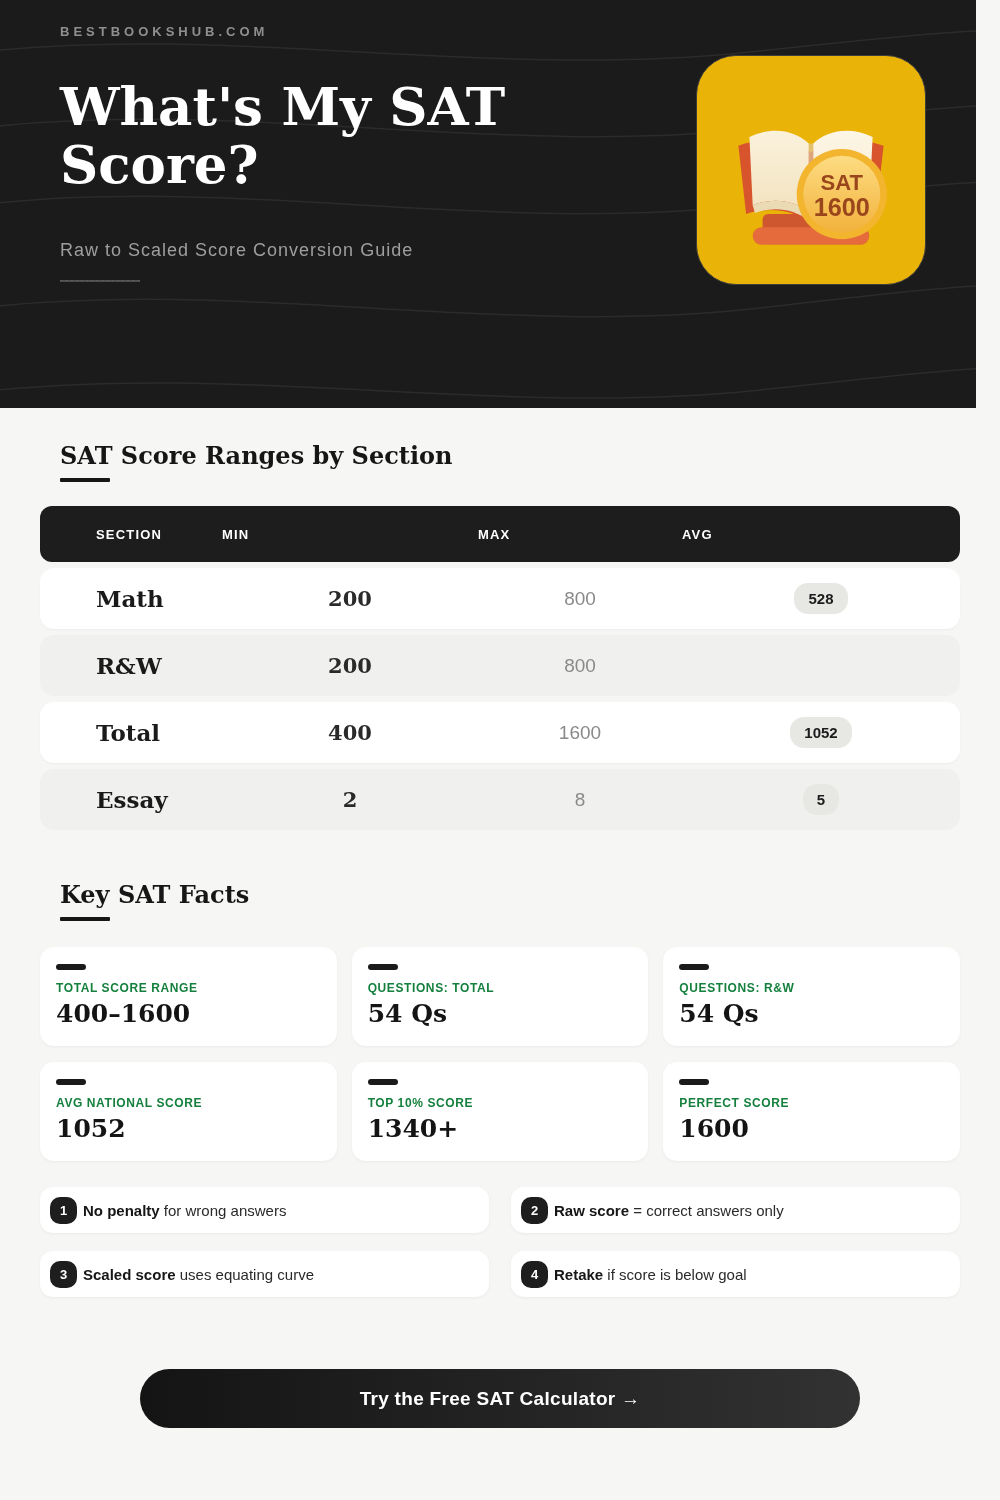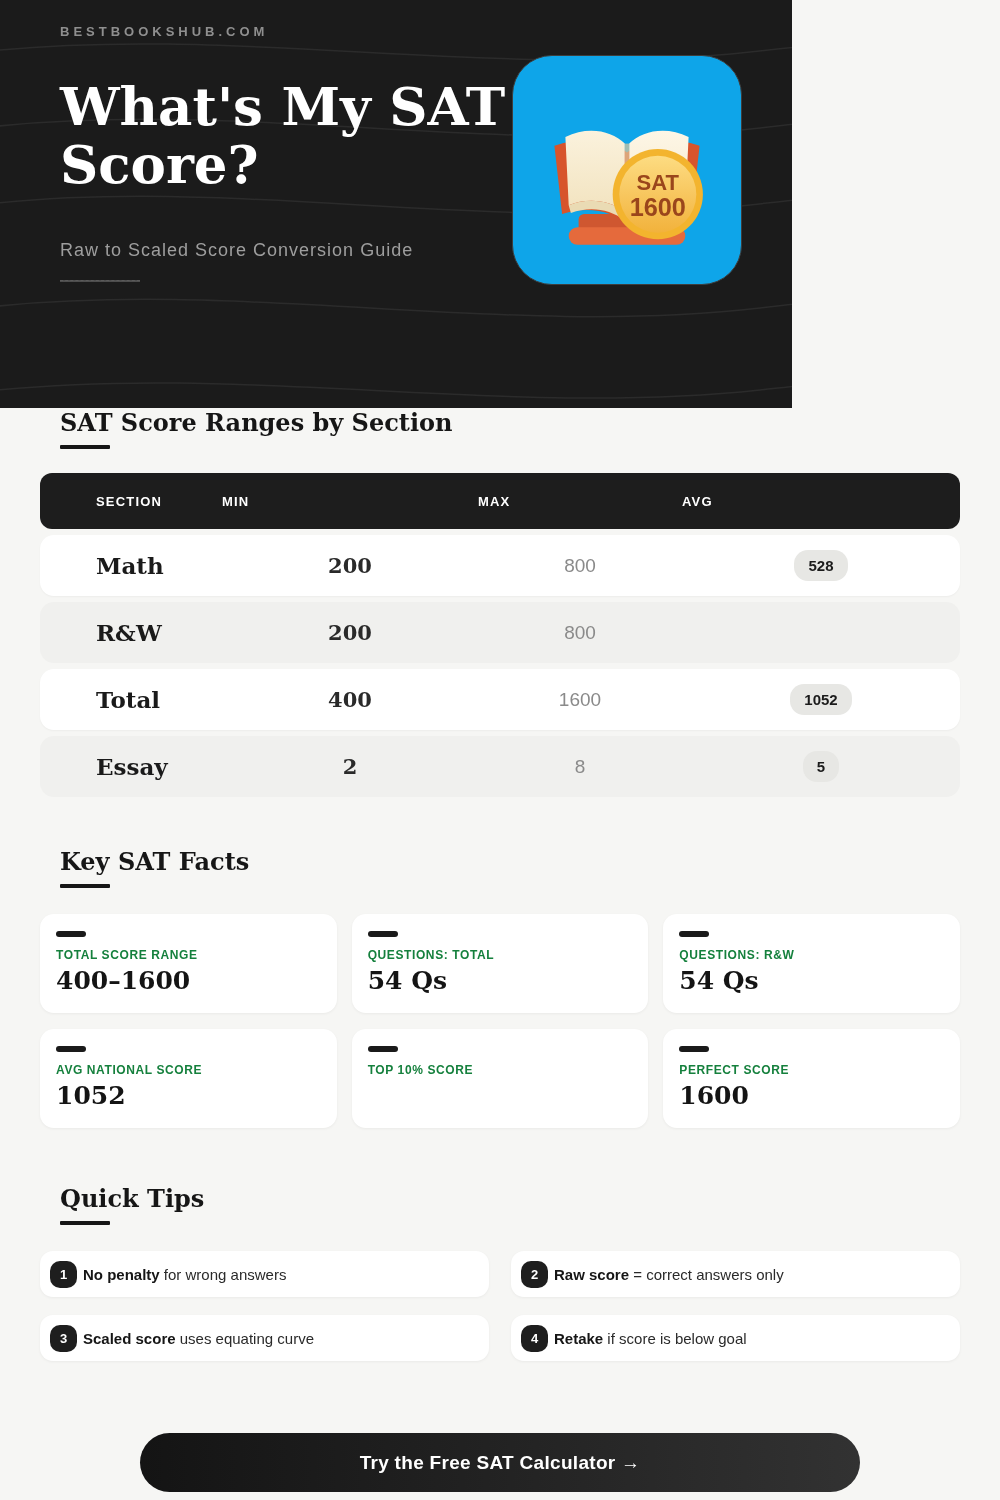--- a/index.html
+++ b/index.html
@@ -8,21 +8,21 @@
     font-family: "Liberation Sans", sans-serif;
     background: #f6f6f4;
     width: 1000px; height: 1500px;
     overflow: hidden;
     position: relative;
   }
 
   
   .hero {
     position: relative;
-    width: 792px; height: 408px;
+    width: 976px; height: 408px;
     background: #1b1b1b;
     overflow: hidden;
   }
   .hero-waves { position: absolute; inset: 0; }
   .hero-content { position: relative; padding: 24px 0 0 60px; }
   .brand {
     color: #8f8f8f; font-size: 13px; font-weight: bold;
     letter-spacing: 4px;
   }
   .hero-title {
@@ -39,39 +39,39 @@
   }
   .subtitle-rule {
     margin-top: 19px;
     width: 80px; height: 2px; background: #4d4d4d;
     border-top: 1px dashed #5a5a5a;
   }
   .icon-card {
     position: absolute;
     top: 55px; right: 50px;
     width: 230px; height: 230px;
-    background: #0ea5e9;
+    background: #eab308;
     border: 1.5px solid #3d3d3d;
     border-radius: 40px;
     display: flex; align-items: center; justify-content: center;
   }
 
   
   main { padding: 0 40px; }
   .sec-heading {
     font-family: "DejaVu Serif", serif;
     font-weight: bold; font-size: 24px; color: #161616;
     margin-left: 20px;
   }
   .sec-heading::after {
     content: ""; display: block;
     width: 50px; height: 4px; background: #161616;
     margin-top: 8px; border-radius: 1px;
   }
-  .pt-32 { }
+  .pt-32 { padding-top: 33px; }
   .mt-48 { margin-top: 50px; }
   .mt-56 { margin-top: 56px; }
 
   
   .score-table { margin-top: 24px; }
   .t-head {
     display: grid;
     grid-template-columns: 182px 256px 204px 278px;
     align-items: center;
     height: 56px;
@@ -278,31 +278,31 @@
         <div class="fact-value">54 Qs</div>
       </div>
       <div class="fact-card">
         <div class="fact-dash"></div>
         <div class="fact-label">AVG NATIONAL SCORE</div>
         <div class="fact-value">1052</div>
       </div>
       <div class="fact-card">
         <div class="fact-dash"></div>
         <div class="fact-label">TOP 10% SCORE</div>
+        <div class="fact-value">1340+</div>
       </div>
       <div class="fact-card">
         <div class="fact-dash"></div>
         <div class="fact-label">PERFECT SCORE</div>
         <div class="fact-value">1600</div>
       </div>
     </div>
   </section>
 
   <section>
-    <h2 class="sec-heading mt-56">Quick Tips</h2>
     <div class="tips-grid">
       <div class="tip-card">
         <span class="tip-num">1</span>
         <span class="tip-text"><span class="lead">No penalty</span><span> for wrong answers</span></span>
       </div>
       <div class="tip-card">
         <span class="tip-num">2</span>
         <span class="tip-text"><span class="lead">Raw score</span><span> = correct answers only</span></span>
       </div>
       <div class="tip-card">

